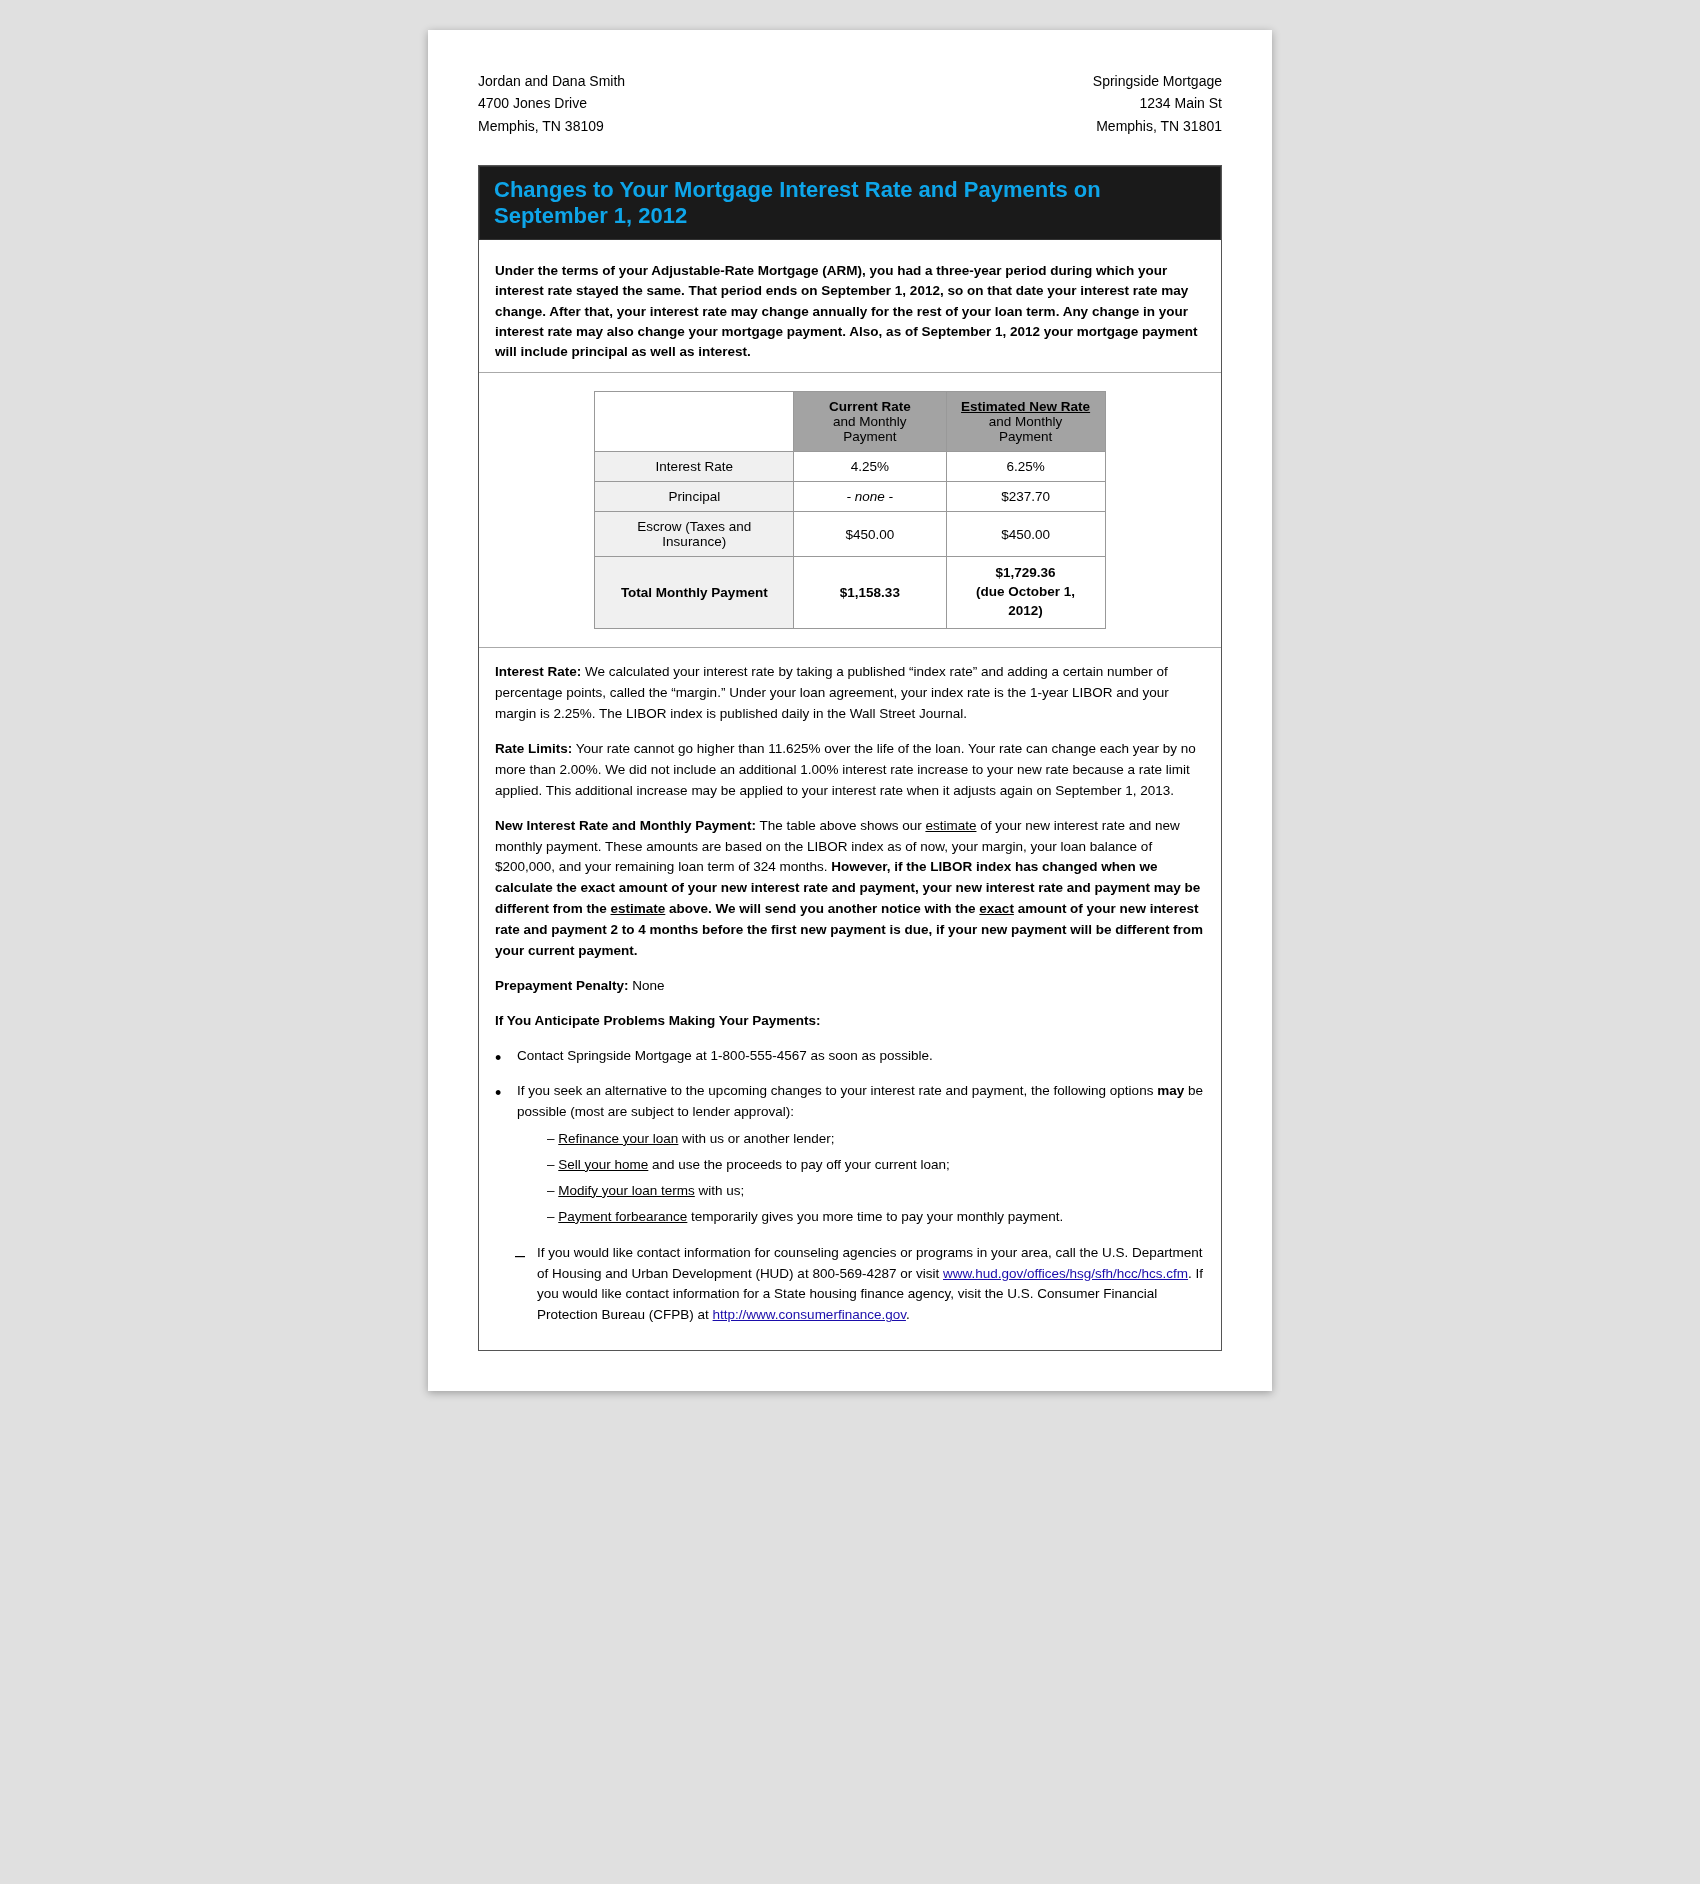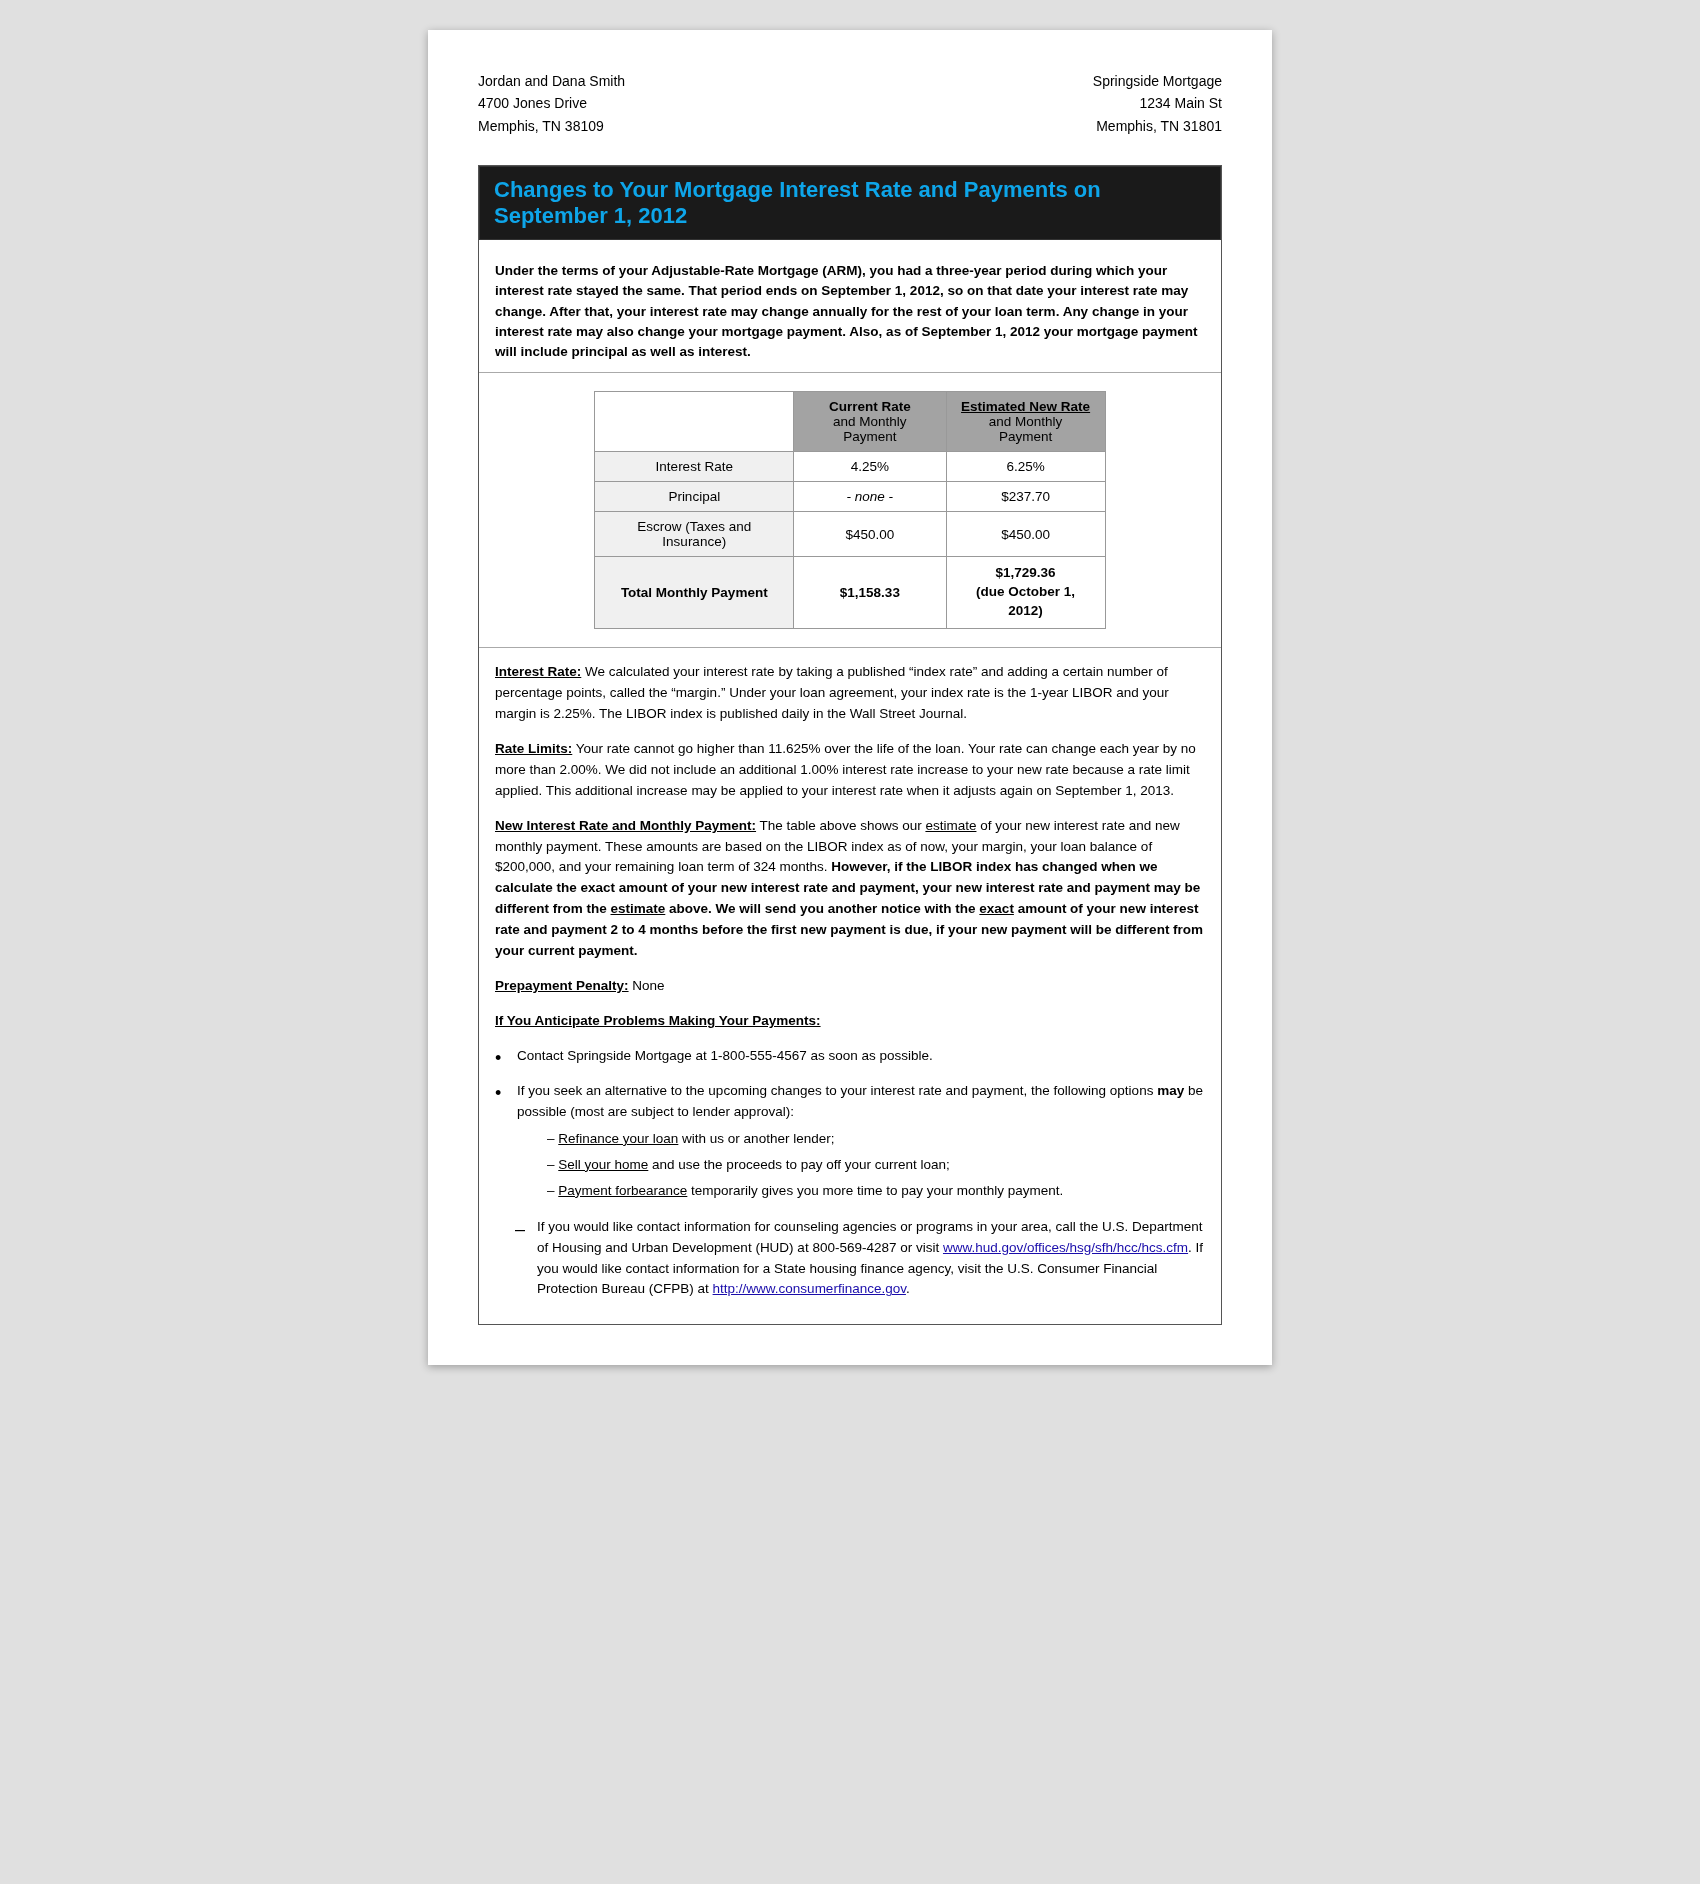--- a/index.html
+++ b/index.html
@@ -78,21 +78,20 @@
     }
     .body-text {
       padding: 14px 16px;
       font-size: 13.5px;
       line-height: 1.55;
     }
     .body-text p {
       margin-bottom: 14px;
     }
     .underline-bold {
-      text-decoration: underline;
       font-weight: bold;
     }
     .underline {
       text-decoration: underline;
     }
     .sub-list {
       list-style-type: none;
       margin-left: 30px;
       margin-top: 6px;
     }
@@ -209,20 +208,21 @@
         </div>
       </div>
 
       <div class="outer-bullet">
         <div class="bullet-symbol">•</div>
         <div>
           <span>If you seek an alternative to the upcoming changes to your interest rate and payment, the following options </span><strong>may</strong><span> be possible (most are subject to lender approval):</span>
           <ul class="sub-list">
             <li><span class="underline">Refinance your loan</span><span> with us or another lender;</span></li>
             <li><span class="underline">Sell your home</span><span> and use the proceeds to pay off your current loan;</span></li>
+            <li><span class="underline">Modify your loan terms</span><span> with us;</span></li>
             <li><span class="underline">Payment forbearance</span><span> temporarily gives you more time to pay your monthly payment.</span></li>
           </ul>
         </div>
       </div>
 
       <div class="outer-bullet" style="margin-left:20px;">
         <div class="bullet-symbol">–</div>
         <div>
           <span>If you would like contact information for counseling agencies or programs in your area, call the U.S. Department of Housing and Urban Development (HUD) at 800-569-4287 or visit </span><span class="underline" style="color:#1a0dab;">www.hud.gov/offices/hsg/sfh/hcc/hcs.cfm</span><span>. If you would like contact information for a State housing finance agency, visit the U.S. Consumer Financial Protection Bureau (CFPB) at </span><span class="underline" style="color:#1a0dab;">http://www.consumerfinance.gov</span><span>.</span>
         </div>

